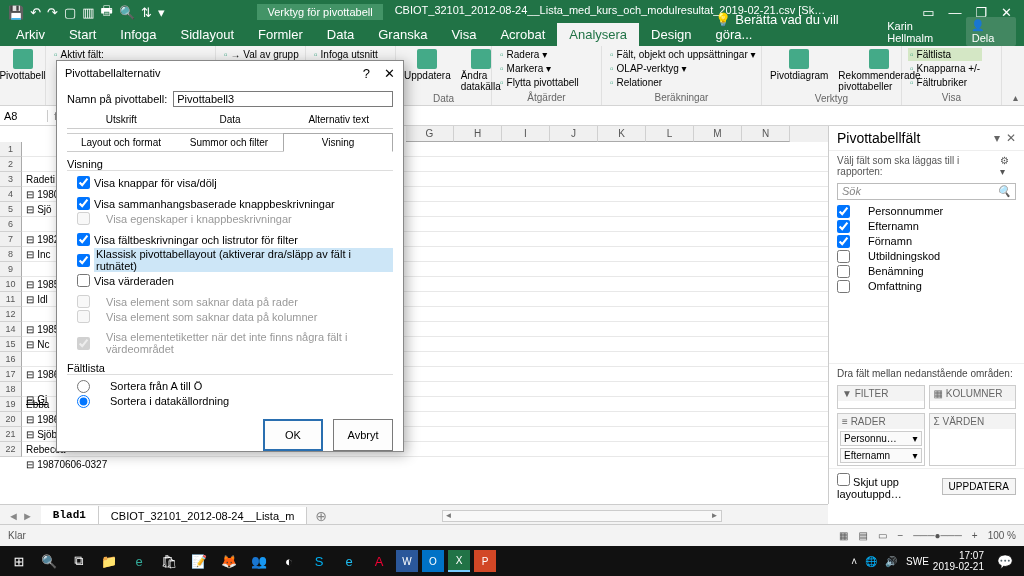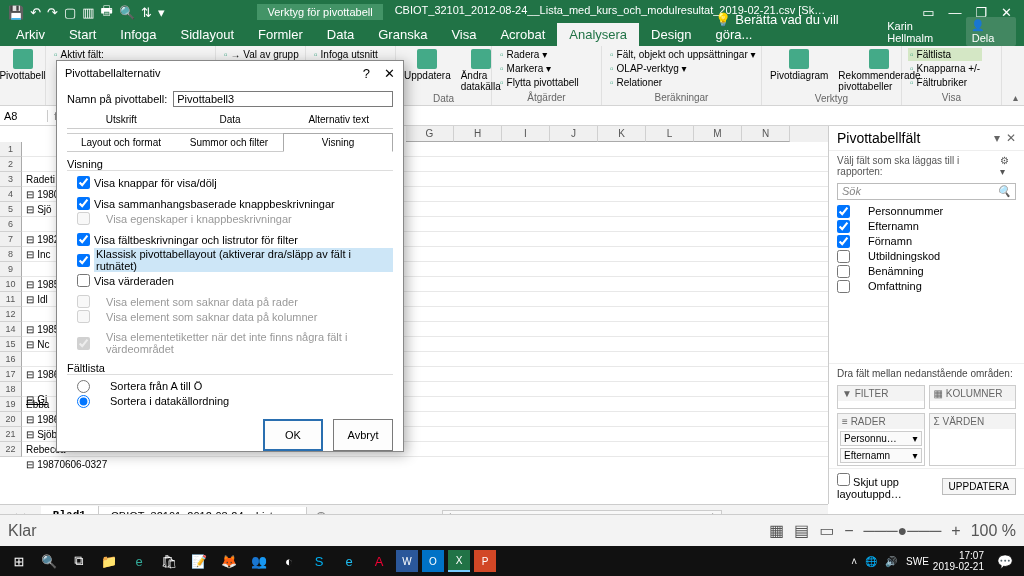--- a/index.html
+++ b/index.html
@@ -89,21 +89,21 @@
 .sheettabs { position: absolute; left: 0; right: 196px; bottom: 20px; height: 22px; background: #f3f3f3; border-top: 1px solid #ccc; display: flex; align-items: center; font-size: 11px; }
 .sheettabs .nav { padding: 0 8px; color: #888; }
 .sheettabs .stab { padding: 3px 12px; border-right: 1px solid #ccc; background: #fff; }
 .sheettabs .stab.active { border-bottom: 2px solid #217346; font-weight: 600; font-family: Liberation Mono, monospace; }
 .sheettabs .plus { padding: 0 8px; color: #888; font-size: 14px; }
 .sheettabs .hscroll { flex: 1; display: flex; justify-content: center; }
 .hscrollbar { width: 280px; height: 12px; border: 1px solid #ccc; background: #f8f8f8; position: relative; }
 .hscrollbar::before { content: "◄"; position: absolute; left: 2px; font-size: 8px; color: #777; }
 .hscrollbar::after { content: "►"; position: absolute; right: 2px; font-size: 8px; color: #777; }
 
-.statusbar { position: absolute; left: 0; right: 0; bottom: 0; height: 32px; background: #f3f3f3; border-top: 1px solid #ccc; display: flex; align-items: center; justify-content: space-between; padding: 0 8px; font-size: 16px; color: #555; }
+.statusbar { position: absolute; left: 0; right: 0; bottom: 0; height: 22px; background: #f3f3f3; border-top: 1px solid #ccc; display: flex; align-items: center; justify-content: space-between; padding: 0 8px; font-size: 10px; color: #555; }
 .statusbar .right { display: flex; gap: 10px; align-items: center; } 
 
 .tb { position: absolute; left:0; right:0; bottom:0; height: 30px; background: #111; display: flex; align-items: center; padding: 0 6px; gap: 4px; }
 .tb .ico { width: 26px; height: 26px; display: flex; align-items: center; justify-content: center; color: #fff; font-size: 13px; }
 .tb .filler { flex: 1; }
 .tb .clock { color: #fff; font-size: 10px; text-align: right; line-height: 11px; padding-right: 4px; }
 .tb .tray { color: #fff; font-size: 10px; display: flex; gap: 8px; align-items: center; }
 
 
 .statusbar { bottom: 30px; }

